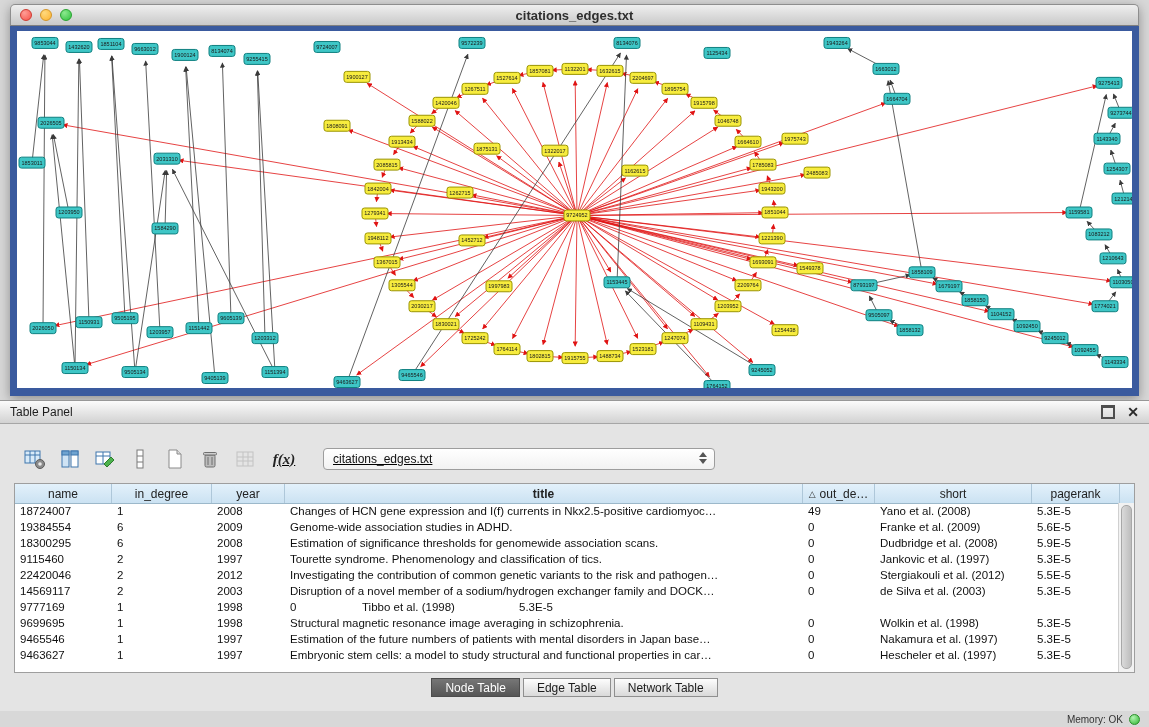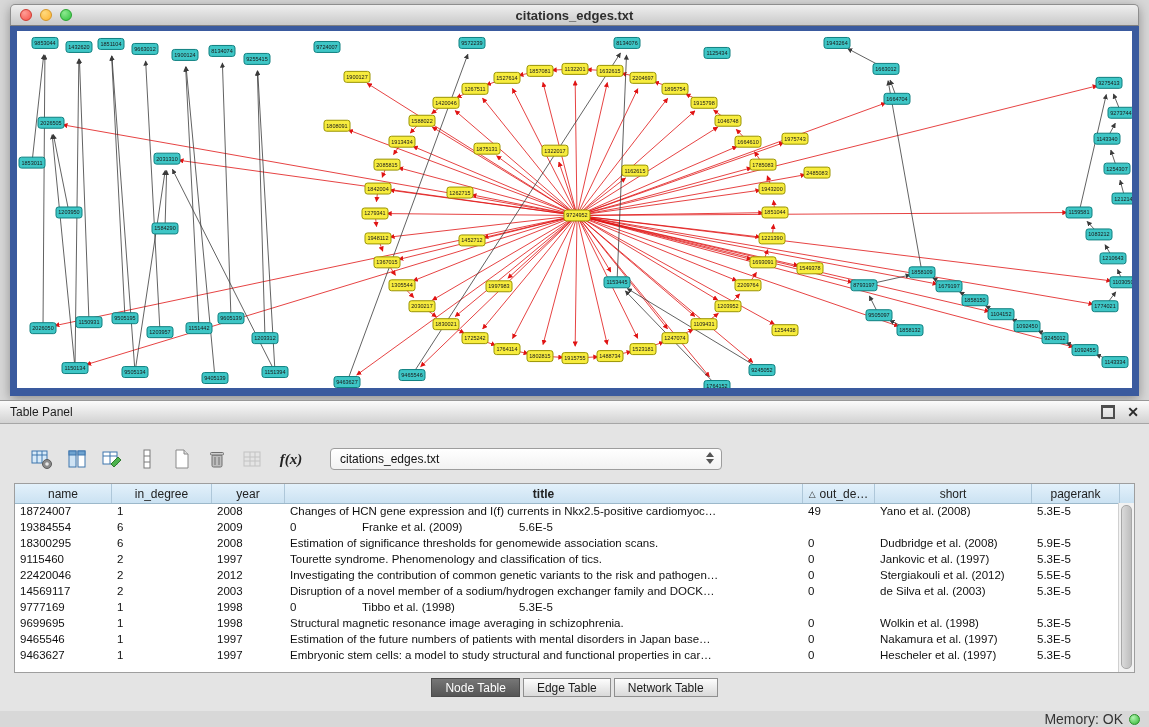--- a/index.html
+++ b/index.html
@@ -27,21 +27,21 @@
   
   .table-panel{position:absolute;left:0;top:400px;width:1149px;height:311px;
     background:#e4e4e4;border-top:1px solid #979797;box-sizing:border-box;}
   .panel-header{height:22px;background:linear-gradient(#fbfbfb,#d2d2d2);
     border-bottom:1px solid #a6a6a6;display:flex;align-items:center;
     padding:0 10px;font-size:12px;color:#1d1d1d;}
   .ph-icons{margin-left:auto;display:flex;gap:12px;align-items:center;}
   .float-ic{width:10px;height:9px;border:2px solid #4e4e4e;display:inline-block;border-top-width:3px;}
   .close-ic{font-size:14px;font-weight:bold;color:#2a2a2a;line-height:14px;cursor:default;}
 
-  .toolbar{position:absolute;left:28px;top:44px;display:flex;gap:7px;align-items:center;height:28px;}
+  .toolbar{position:absolute;left:21px;top:44px;display:flex;gap:7px;align-items:center;height:28px;text-decoration:underline;}
   .tool-btn{width:28px;height:28px;display:flex;align-items:center;justify-content:center;border-radius:3px;}
   .fx-btn{font-family:"Liberation Serif",serif;font-style:italic;font-weight:bold;
     font-size:15px;color:#222;padding:0 4px;}
   .combo{margin-left:14px;width:392px;height:22px;background:linear-gradient(#ffffff,#f2f2f2);
     border:1px solid #9d9d9d;border-radius:4px;display:flex;align-items:center;
     font-size:12px;color:#111;padding-left:9px;position:relative;box-sizing:border-box;}
   .combo-arrows{position:absolute;right:7px;top:3px;display:flex;flex-direction:column;gap:2px;}
   .combo-arrows i{display:block;width:0;height:0;border-left:4px solid transparent;border-right:4px solid transparent;}
   .arr-up{border-bottom:5px solid #555;}
   .arr-dn{border-top:5px solid #555;}
@@ -62,21 +62,21 @@
   .vthumb{position:absolute;left:2px;right:2px;top:2px;height:96%;background:linear-gradient(90deg,#dadada,#bdbdbd);
     border:1px solid #a8a8a8;border-radius:5px;}
 
   .tabs{position:absolute;left:0;right:0;top:277px;display:flex;justify-content:center;gap:3px;}
   .tab{height:19px;line-height:18px;padding:0 13px;font-size:12px;border-radius:0;
     border:1px solid #8f8f8f;background:linear-gradient(#fdfdfd,#d9d9d9);color:#1c1c1c;box-sizing:border-box;}
   .tab.selected{background:linear-gradient(#767676,#555555);color:#fff;border-color:#4c4c4c;}
 
   .status-bar{position:absolute;left:0;bottom:0;width:1149px;height:16px;background:#d8d8d8;
     display:flex;align-items:center;justify-content:flex-end;gap:6px;padding-right:9px;
-    font-size:14px;color:#333;box-sizing:border-box;}
+    font-size:10px;color:#333;box-sizing:border-box;}
   .mem-dot{width:11px;height:11px;border-radius:50%;
     background:radial-gradient(circle at 35% 30%,#b2f4b2,#2fb52f);border:1px solid #2a8f2a;box-sizing:border-box;}
 </style>
 </head>
 <body>
 
 <div class="net-window">
   <div class="titlebar">
     <div class="lights">
       <span class="light red"></span>
@@ -775,20 +775,21 @@
           <div class="td" style="width: 73px;">2008</div>
           <div class="td" style="width: 518px;">Changes of HCN gene expression and I(f) currents in Nkx2.5-positive cardiomyoc…</div>
           <div class="td" style="width: 72px;">49</div>
           <div class="td" style="width: 157px;">Yano et al. (2008)</div>
           <div class="td" style="width: 88px;">5.3E-5</div>
         </div>
         <div class="tr">
           <div class="td" style="width: 97px;">19384554</div>
           <div class="td" style="width: 100px;">6</div>
           <div class="td" style="width: 73px;">2009</div>
+          <div class="td" style="width: 518px;">Genome-wide association studies in ADHD.</div>
           <div class="td" style="width: 72px;">0</div>
           <div class="td" style="width: 157px;">Franke et al. (2009)</div>
           <div class="td" style="width: 88px;">5.6E-5</div>
         </div>
         <div class="tr">
           <div class="td" style="width: 97px;">18300295</div>
           <div class="td" style="width: 100px;">6</div>
           <div class="td" style="width: 73px;">2008</div>
           <div class="td" style="width: 518px;">Estimation of significance thresholds for genomewide association scans.</div>
           <div class="td" style="width: 72px;">0</div>

